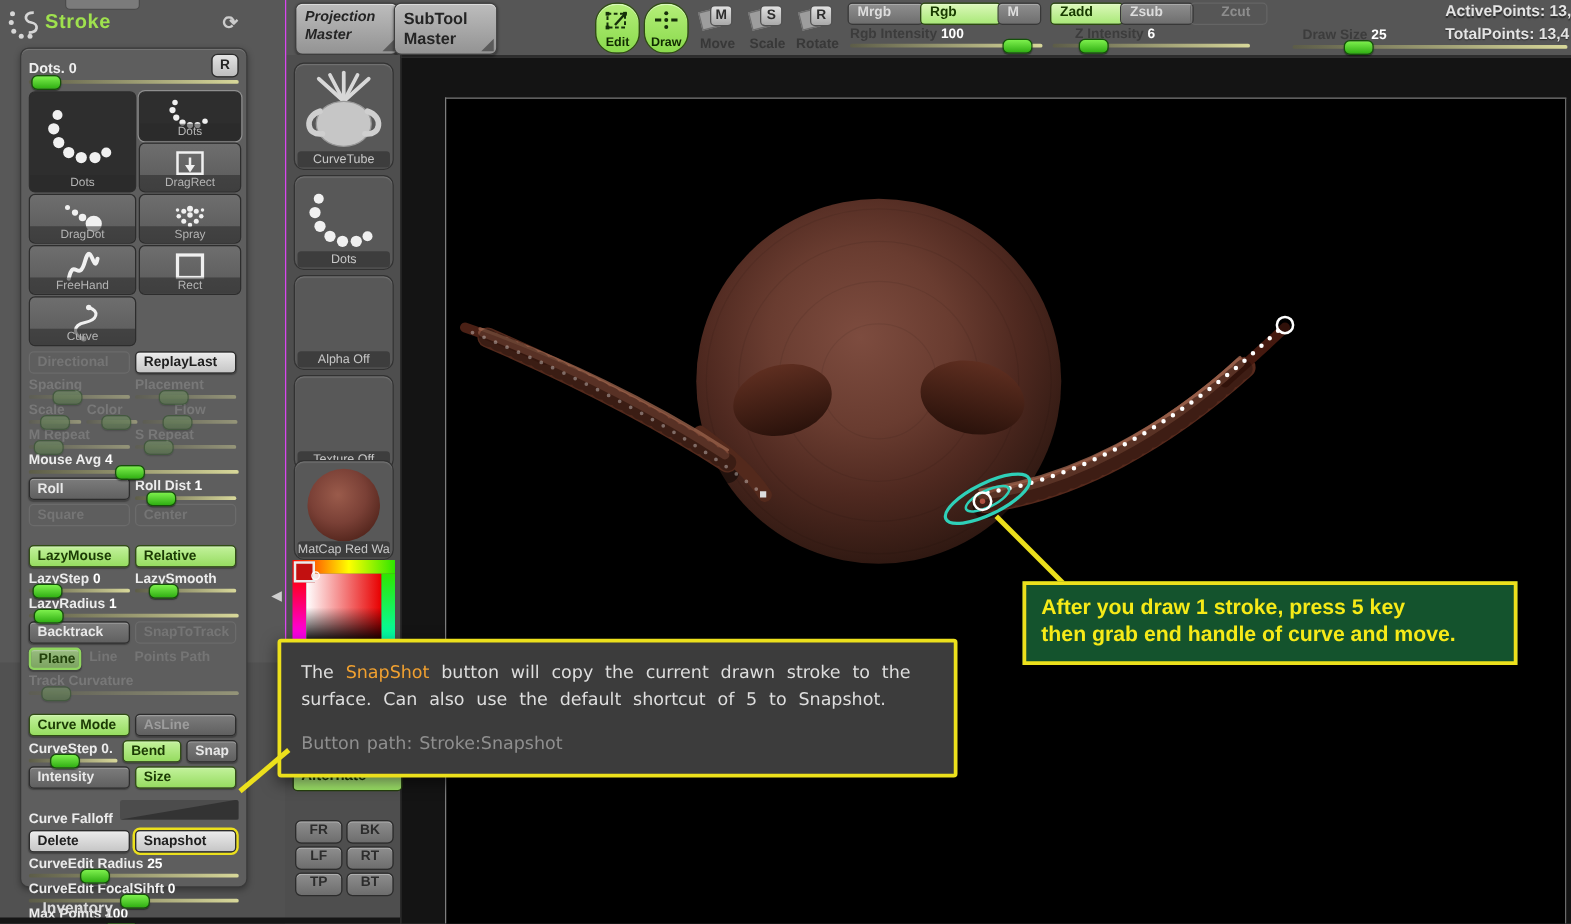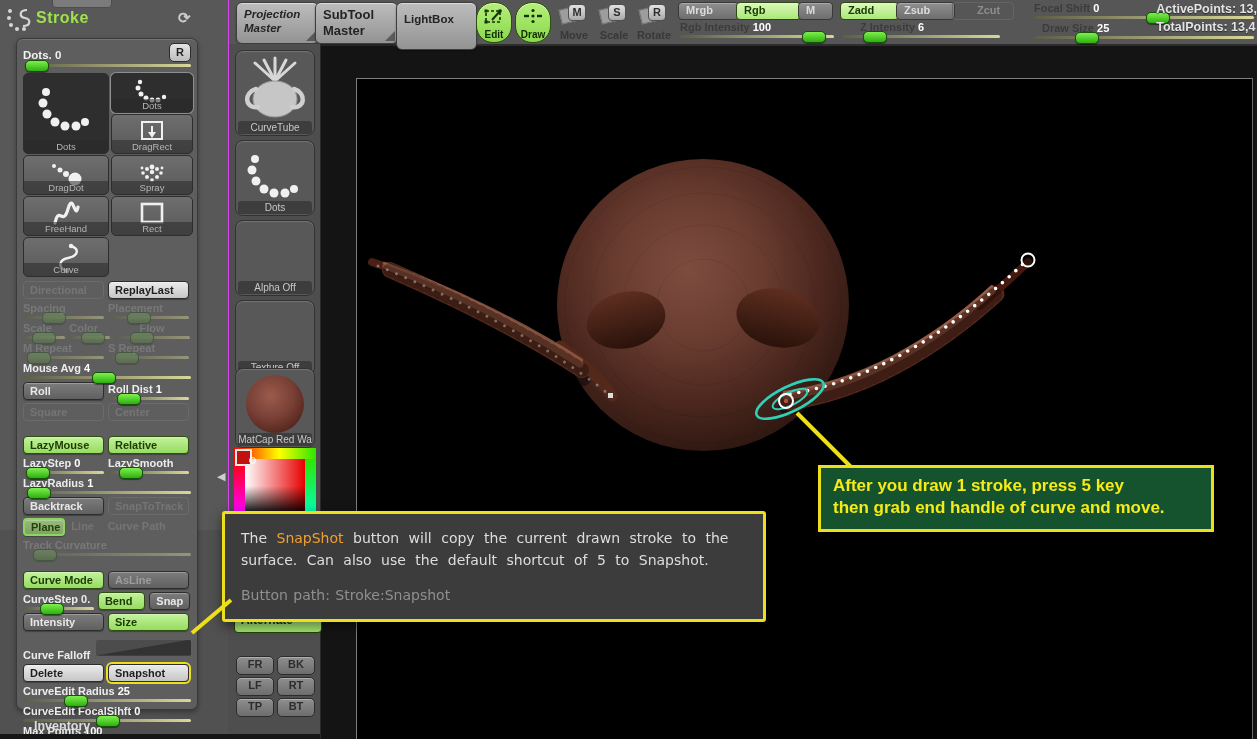--- a/index.html
+++ b/index.html
@@ -194,23 +194,20 @@
 
 <div id="toolbar" class="abs">
   <div class="tbtn two fold" style="left:8px;top:2px;width:74px;height:36px;font-style:italic;">
     <div>Projection</div>
     <div>Master</div>
   </div>
   <div class="tbtn two fold" style="left:87px;top:2px;width:74px;height:36px;font-size:13px;">
     <div>SubTool</div>
     <div>Master</div>
   </div>
-  <div class="tbtn" style="left:168px;top:2px;width:72px;height:36px;padding:10px 0 0 7px;">
-    <span>LightBox</span>
-  </div>
 
   <div class="gbtn" style="left:248px;top:2px;">
     <svg width="20" height="17" viewBox="0 0 20 17">
       <rect x="2" y="3" width="14" height="11" fill="none" stroke="#16300a" stroke-width="1.6" stroke-dasharray="3,2"></rect>
       <rect x="0.5" y="1.5" width="3" height="3" fill="#16300a"></rect>
         <rect x="14.5" y="1.5" width="3" height="3" fill="#16300a"></rect>
       <rect x="0.5" y="12.5" width="3" height="3" fill="#16300a"></rect>
       <line x1="8" y1="12" x2="17" y2="2" stroke="#16300a" stroke-width="2"></line>
     </svg>
     <div class="glabel">Edit</div>
@@ -255,26 +252,20 @@
   <div class="chip on" style="left:612px;top:2px;width:50px;"><span>Zadd</span></div>
   <div class="chip" style="left:668px;top:2px;width:50px;"><span>Zsub</span></div>
   <div class="chip dim" style="left:724px;top:2px;width:36px;"><span>Zcut</span></div>
   <div class="tsl" style="left:614px;top:21px;width:158px;">
     <div class="tlab" style="padding-left:18px;"><span>Z Intensity</span> <span class="val">6</span></div>
     <div class="track">
         <div class="knob" style="left:calc(16% - 4px);"></div>
       </div>
   </div>
 
-  <div class="tsl" style="left:806px;top:2px;width:220px;">
-    <div class="tlab"><span>Focal Shift</span> <span class="val">0</span></div>
-    <div class="track">
-        <div class="knob" style="left:calc(57% - 13px);"></div>
-      </div>
-  </div>
   <div class="tsl" style="left:806px;top:22px;width:220px;">
     <div class="tlab" style="padding-left:8px;"><span>Draw Size</span> <span class="val">25</span></div>
     <div class="track">
         <div class="knob" style="left:calc(21% - 5px);"></div>
       </div>
   </div>
 
   <div id="stats" class="abs">
     <div>ActivePoints: 13,</div>
     <div>TotalPoints: 13,4</div>
@@ -556,21 +547,21 @@
             </div>
           </div>
         </div>
         <div class="prow">
           <div class="pbtn " style="flex: 0 0 calc(50% - 3px); box-sizing: border-box;">Backtrack</div>
           <div class="pbtn disabled" style="flex: 0 0 calc(50% - 3px); box-sizing: border-box;">SnapToTrack</div>
         </div>
         <div class="prow">
           <div class="pbtn toggled" style="flex: 0 0 calc(27% - 3px); box-sizing: border-box;">Plane</div>
           <div class="pbtn text" style="flex: 0 0 calc(21% - 3px); box-sizing: border-box;">Line</div>
-          <div class="pbtn text" style="flex: 0 0 calc(52% - 3px); box-sizing: border-box;">Curve Path</div>
+          <div class="pbtn text" style="flex: 0 0 calc(52% - 3px); box-sizing: border-box;">Points Path</div>
         </div>
         <div class="prow">
           <div class="psld disabled" style="flex: 0 0 calc(100% + 0px); box-sizing: border-box;">
             <div class="slabel"><span class="sname">Track Curvature</span></div>
             <div class="track">
               <div class="knob" style="left: calc(7% - 2px);"></div>
             </div>
           </div>
         </div>
         <div style="height: 12px;"></div>

